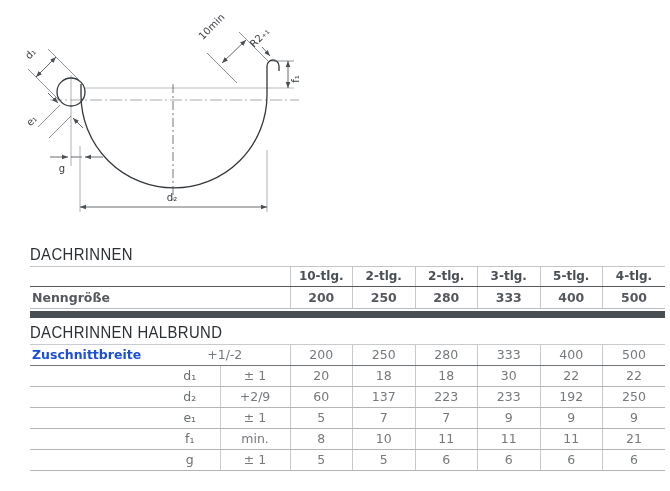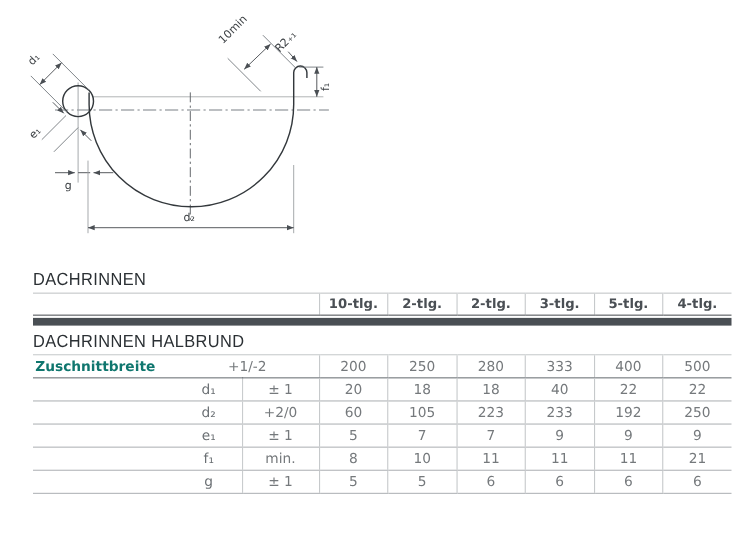--- a/index.html
+++ b/index.html
@@ -9,21 +9,21 @@
   .diagram{position:absolute;left:0;top:0;width:310px;height:240px;}
   .diagram text{font-family:"DejaVu Sans",sans-serif;font-size:10px;fill:#3c4044;}
   
   .tables{position:absolute;left:30px;top:246px;width:635px;}
   .sec-title{font-family:"Liberation Sans",sans-serif;font-size:16px;color:#2b3034;
              letter-spacing:0.4px;transform:scaleX(0.93);transform-origin:left center;
              height:18px;line-height:18px;}
   table{border-collapse:collapse;table-layout:fixed;width:635px;}
   td{padding:0;height:20px;line-height:20px;font-size:12.5px;color:#75797c;
      text-align:center;vertical-align:middle;overflow:hidden;white-space:nowrap;}
-  td.lbl{text-align:left;padding-left:2px;font-weight:bold;color:#0f766e;font-size:12.5px;}
+  td.lbl{text-align:left;padding-left:2px;font-weight:bold;color:#1d4ed8;font-size:12.5px;}
   
   table.t1{margin-top:2px;}
   table.t1 tr.hdr td{border-top:1px solid #c3c6c8;border-bottom:1px solid #55595d;
                      font-weight:bold;color:#4a4f54;font-size:12px;height:19px;line-height:19px;}
   table.t1 tr.nenn td{font-weight:bold;color:#55595d;border-bottom:1px solid #b8bbbd;height:21px;line-height:21px;}
   td.v{border-left:1px solid #c6c9cb;}
   .darkbar{height:7px;background:#4a4f54;margin-top:2px;width:635px;}
   
   .sec2-title{margin-top:6px;}
   table.t2{margin-top:2px;}
@@ -104,20 +104,29 @@
       </colgroup>
       <tbody>
           <tr class="hdr">
         <td class="lbl" colspan="3"></td>
         <td class="v">10-tlg.</td>
         <td class="v">2-tlg.</td>
         <td class="v">2-tlg.</td>
         <td class="v">3-tlg.</td>
         <td class="v">5-tlg.</td>
         <td class="v">4-tlg.</td>
+      </tr>
+      <tr class="nenn">
+        <td class="lbl" colspan="3">Nenngröße</td>
+        <td class="v">200</td>
+        <td class="v">250</td>
+        <td class="v">280</td>
+        <td class="v">333</td>
+        <td class="v">400</td>
+        <td class="v">500</td>
       </tr>
     </tbody>
       </table>
 
     <div class="darkbar"></div>
 
     <div class="sec-title sec2-title">DACHRINNEN HALBRUND</div>
 
     <table class="t2">
       <colgroup>
@@ -142,30 +151,30 @@
         <td class="v">400</td>
         <td class="v">500</td>
       </tr>
       <tr>
         <td></td>
         <td class="sub">d₁</td>
         <td class="tol">± 1</td>
         <td class="v">20</td>
         <td class="v">18</td>
         <td class="v">18</td>
-        <td class="v">40</td>
+        <td class="v">30</td>
         <td class="v">22</td>
         <td class="v">22</td>
       </tr>
       <tr>
         <td></td>
         <td class="sub">d₂</td>
-        <td class="tol">+2/0</td>
+        <td class="tol">+2/9</td>
         <td class="v">60</td>
-        <td class="v">105</td>
+        <td class="v">137</td>
         <td class="v">223</td>
         <td class="v">233</td>
         <td class="v">192</td>
         <td class="v">250</td>
       </tr>
       <tr>
         <td></td>
         <td class="sub">e₁</td>
         <td class="tol">± 1</td>
         <td class="v">5</td>

